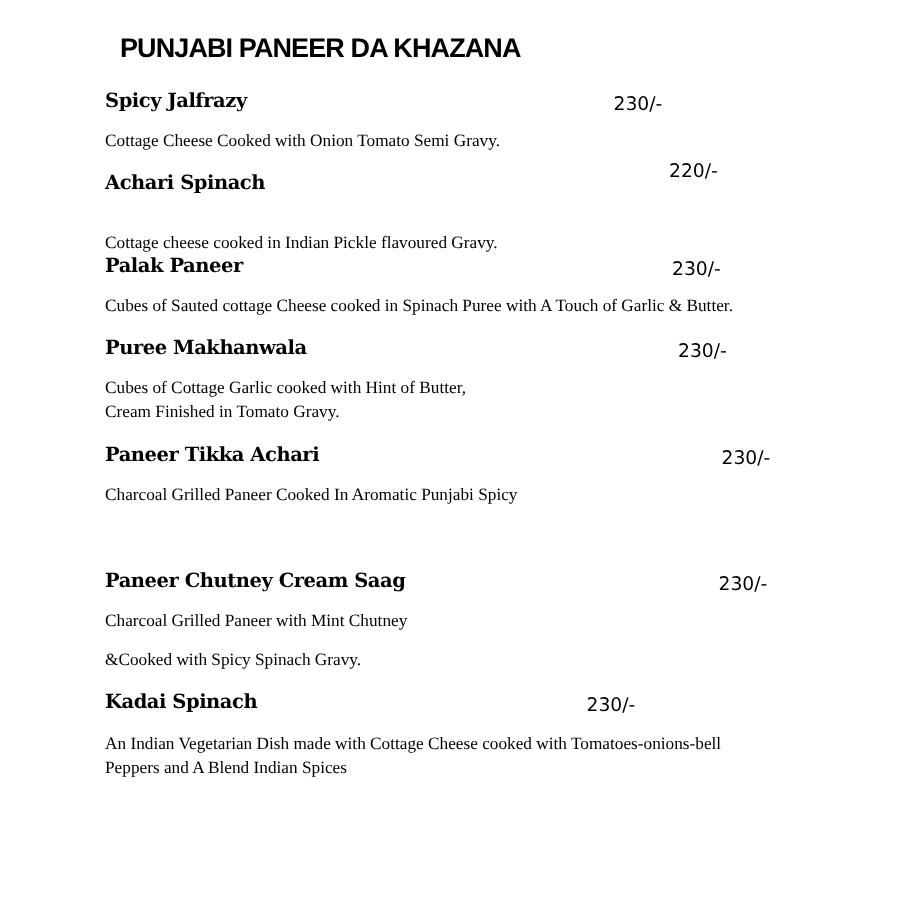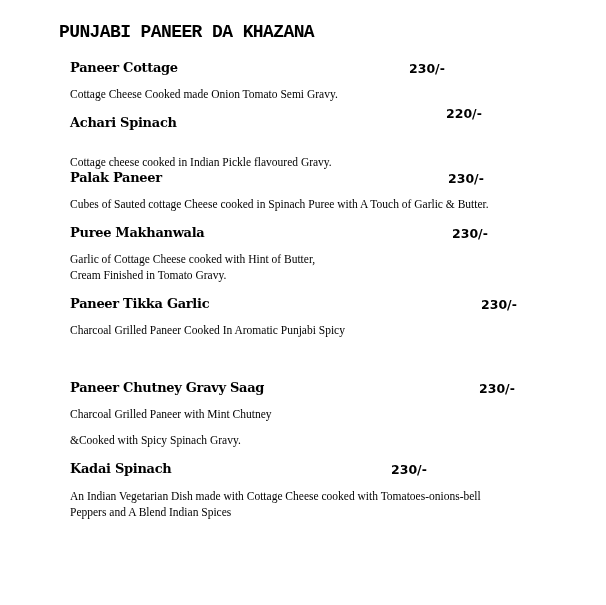--- a/index.html
+++ b/index.html
@@ -1,49 +1,49 @@
 <!DOCTYPE html>
 <html><head>
 <meta charset="utf-8">
 <style>
   html, body { margin:0; padding:0; background:#ffffff; }
   body { width:606px; height:605px; position:relative; overflow:hidden; color:#000; }
-  .title { position:absolute; left:59px; top:22px; font-family:Liberation Mono, monospace; font-weight:bold; font-size:18px; letter-spacing:-0.6px; white-space:nowrap; }
+  .title { position:absolute; left:80px; top:22px; font-family:Liberation Sans, sans-serif; font-weight:bold; font-size:18px; letter-spacing:-0.6px; white-space:nowrap; }
   .name { position:absolute; left:70px; font-family:"DejaVu Serif", "Liberation Serif", serif; font-weight:bold; font-size:13px; letter-spacing:-0.3px; white-space:nowrap; }
-  .price { position:absolute; font-family:"DejaVu Sans", sans-serif; font-weight:bold; font-size:12.5px; white-space:nowrap; }
+  .price { position:absolute; font-family:"DejaVu Sans", sans-serif; font-weight:normal; font-size:12.5px; white-space:nowrap; }
   .desc { position:absolute; left:70px; font-family:"Liberation Serif", "DejaVu Serif", serif; font-size:11.5px; line-height:16px; white-space:nowrap; }
 </style>
 </head>
 <body>
 
 <div>
   <div class="title">PUNJABI PANEER DA KHAZANA</div>
 
-  <div class="name" style="top:60px">Paneer Cottage</div>
+  <div class="name" style="top:60px">Spicy Jalfrazy</div>
   <div class="price" style="left:409px;top:61px">230/-</div>
-  <div class="desc" style="top:86px">Cottage Cheese Cooked made Onion Tomato Semi Gravy.</div>
+  <div class="desc" style="top:86px">Cottage Cheese Cooked with Onion Tomato Semi Gravy.</div>
 
   <div class="name" style="top:115px">Achari Spinach</div>
   <div class="price" style="left:446px;top:106px">220/-</div>
   <div class="desc" style="top:154px">Cottage cheese cooked in Indian Pickle flavoured Gravy.</div>
 
   <div class="name" style="top:170px">Palak Paneer</div>
   <div class="price" style="left:448px;top:171px">230/-</div>
   <div class="desc" style="top:196px">Cubes of Sauted cottage Cheese cooked in Spinach Puree with A Touch of Garlic &amp; Butter.</div>
 
   <div class="name" style="top:225px">Puree Makhanwala</div>
   <div class="price" style="left:452px;top:226px">230/-</div>
-  <div class="desc" style="top:251px">Garlic of Cottage Cheese cooked with Hint of Butter,</div>
+  <div class="desc" style="top:251px">Cubes of Cottage Garlic cooked with Hint of Butter,</div>
   <div class="desc" style="top:267px">Cream Finished in Tomato Gravy.</div>
 
-  <div class="name" style="top:296px">Paneer Tikka Garlic</div>
+  <div class="name" style="top:296px">Paneer Tikka Achari</div>
   <div class="price" style="left:481px;top:297px">230/-</div>
   <div class="desc" style="top:322px">Charcoal Grilled Paneer Cooked In Aromatic Punjabi Spicy</div>
 
-  <div class="name" style="top:380px">Paneer Chutney Gravy Saag</div>
+  <div class="name" style="top:380px">Paneer Chutney Cream Saag</div>
   <div class="price" style="left:479px;top:381px">230/-</div>
   <div class="desc" style="top:406px">Charcoal Grilled Paneer with Mint Chutney</div>
   <div class="desc" style="top:432px">&amp;Cooked with Spicy Spinach Gravy.</div>
 
   <div class="name" style="top:461px">Kadai Spinach</div>
   <div class="price" style="left:391px;top:462px">230/-</div>
   <div class="desc" style="top:488px">An Indian Vegetarian Dish made with Cottage Cheese cooked with Tomatoes-onions-bell</div>
   <div class="desc" style="top:504px">Peppers and A Blend Indian Spices</div>
 </div>
 

